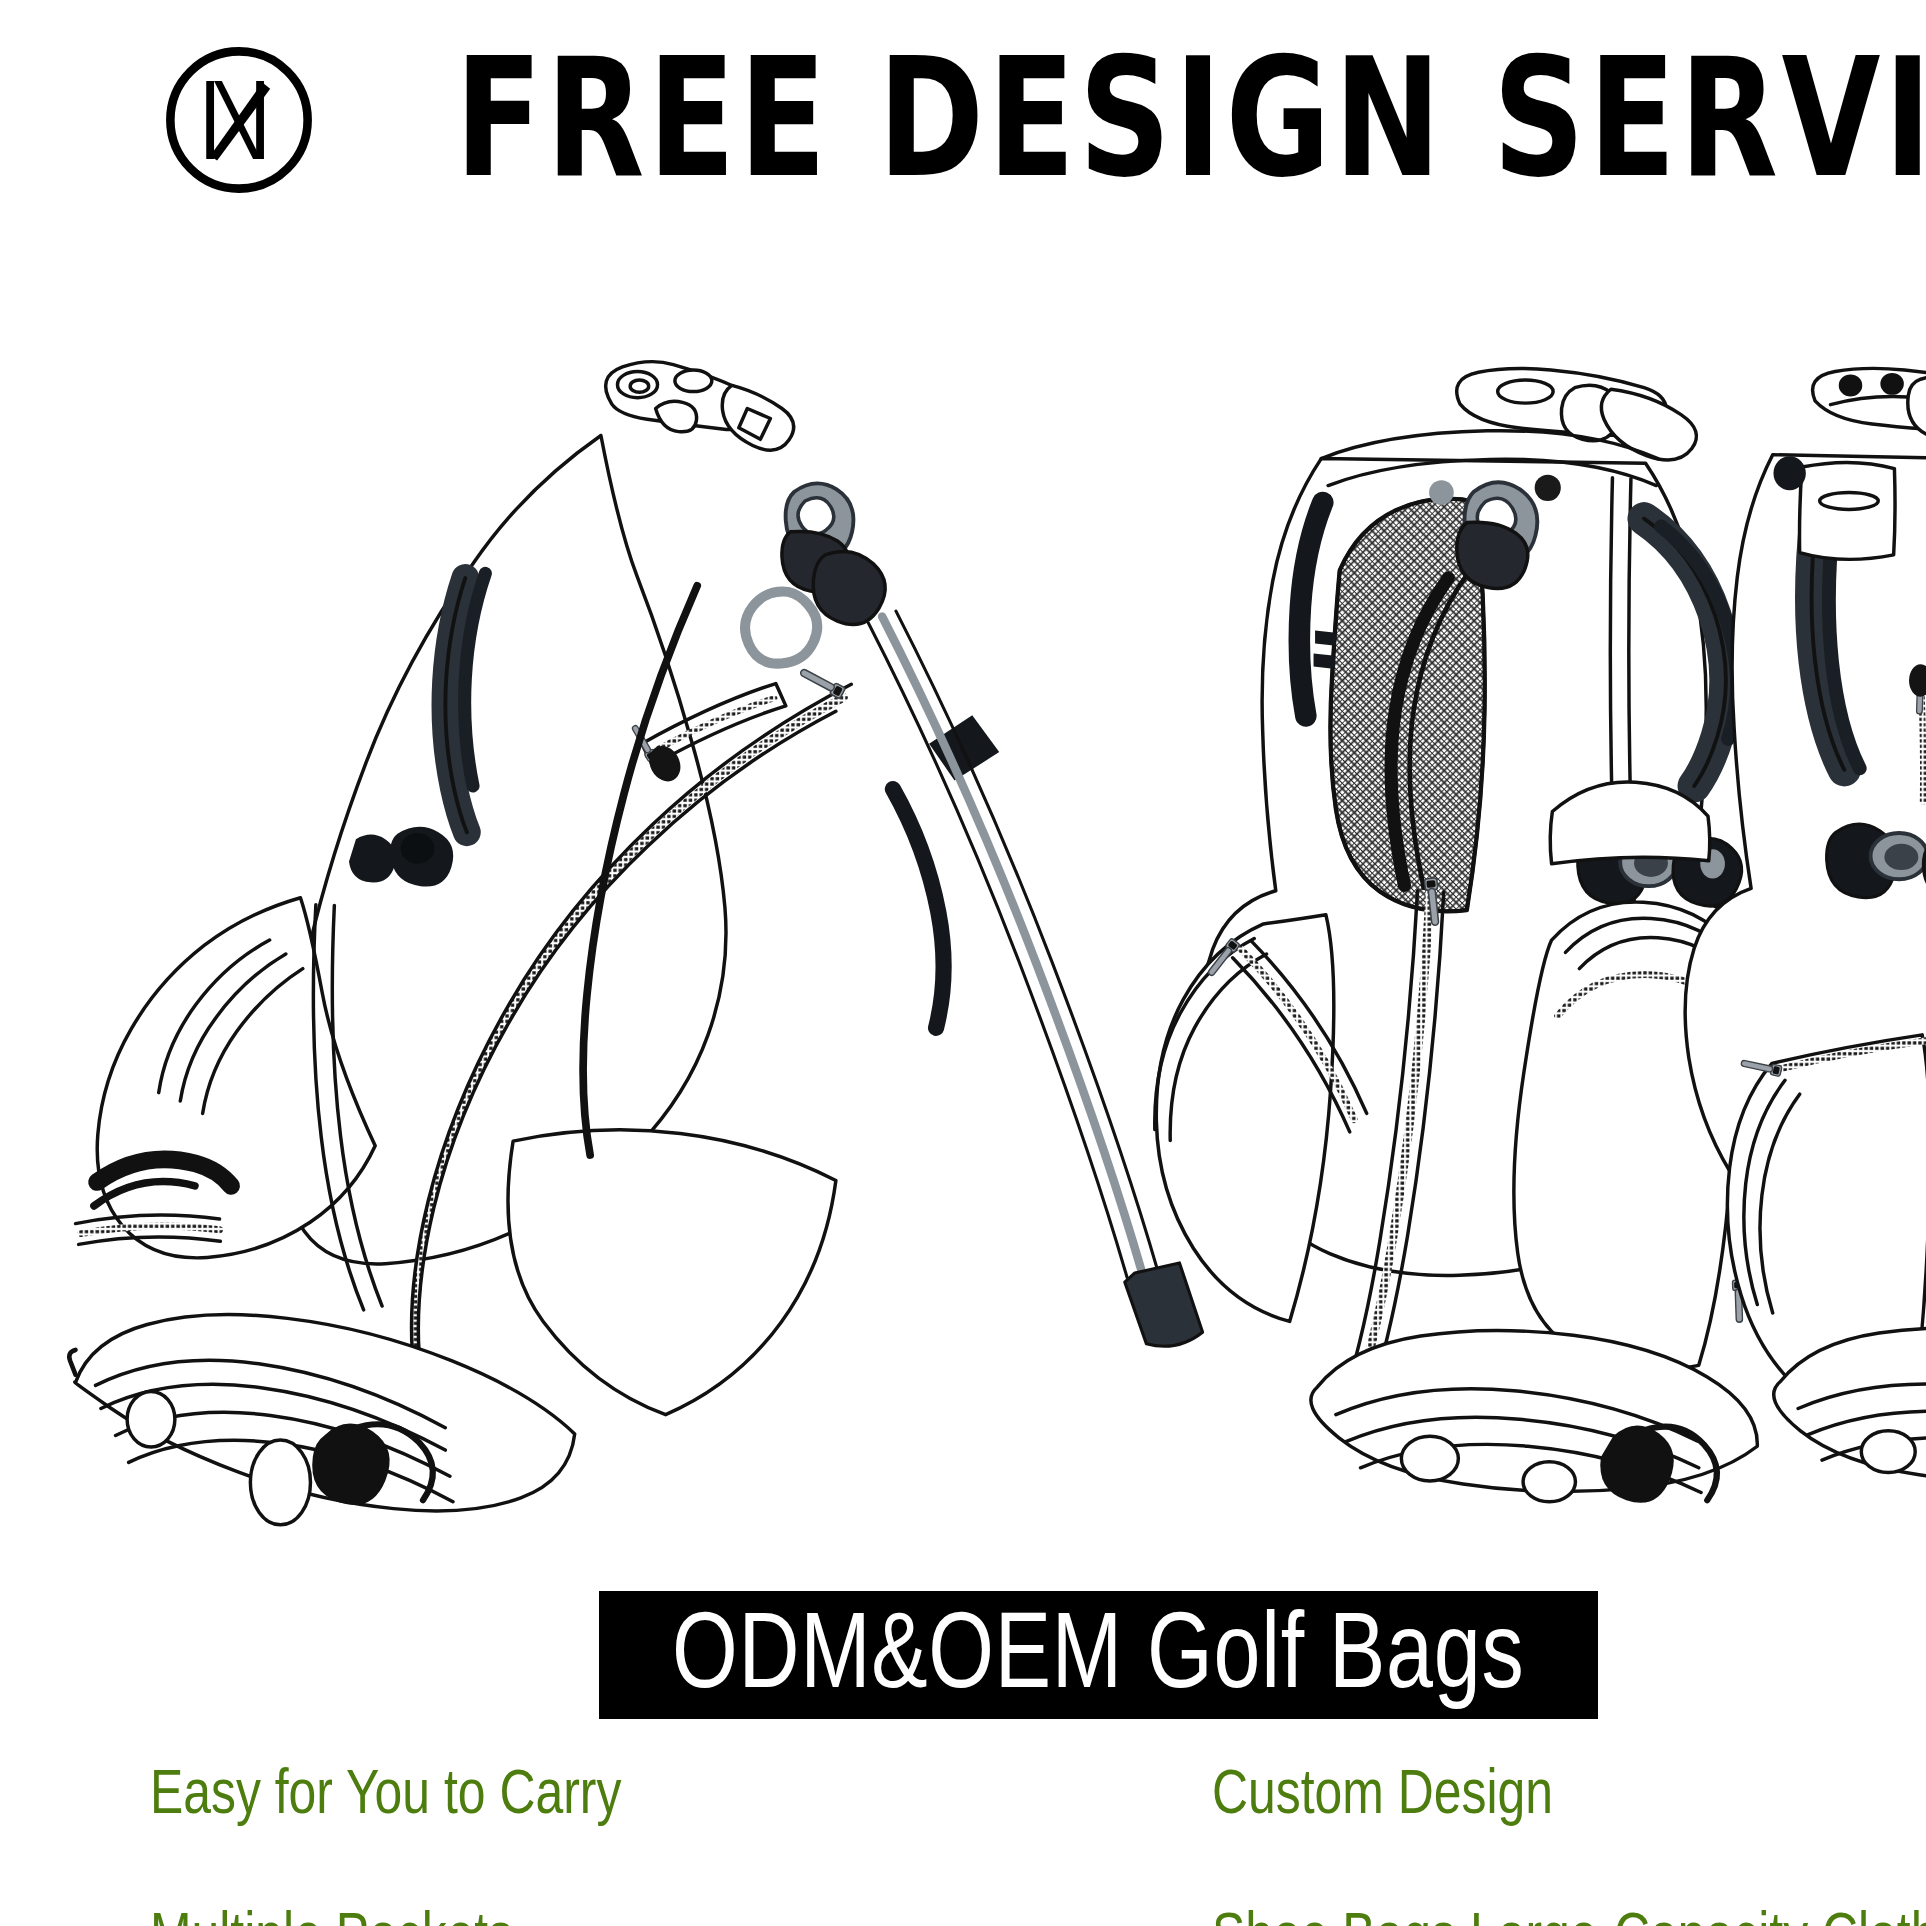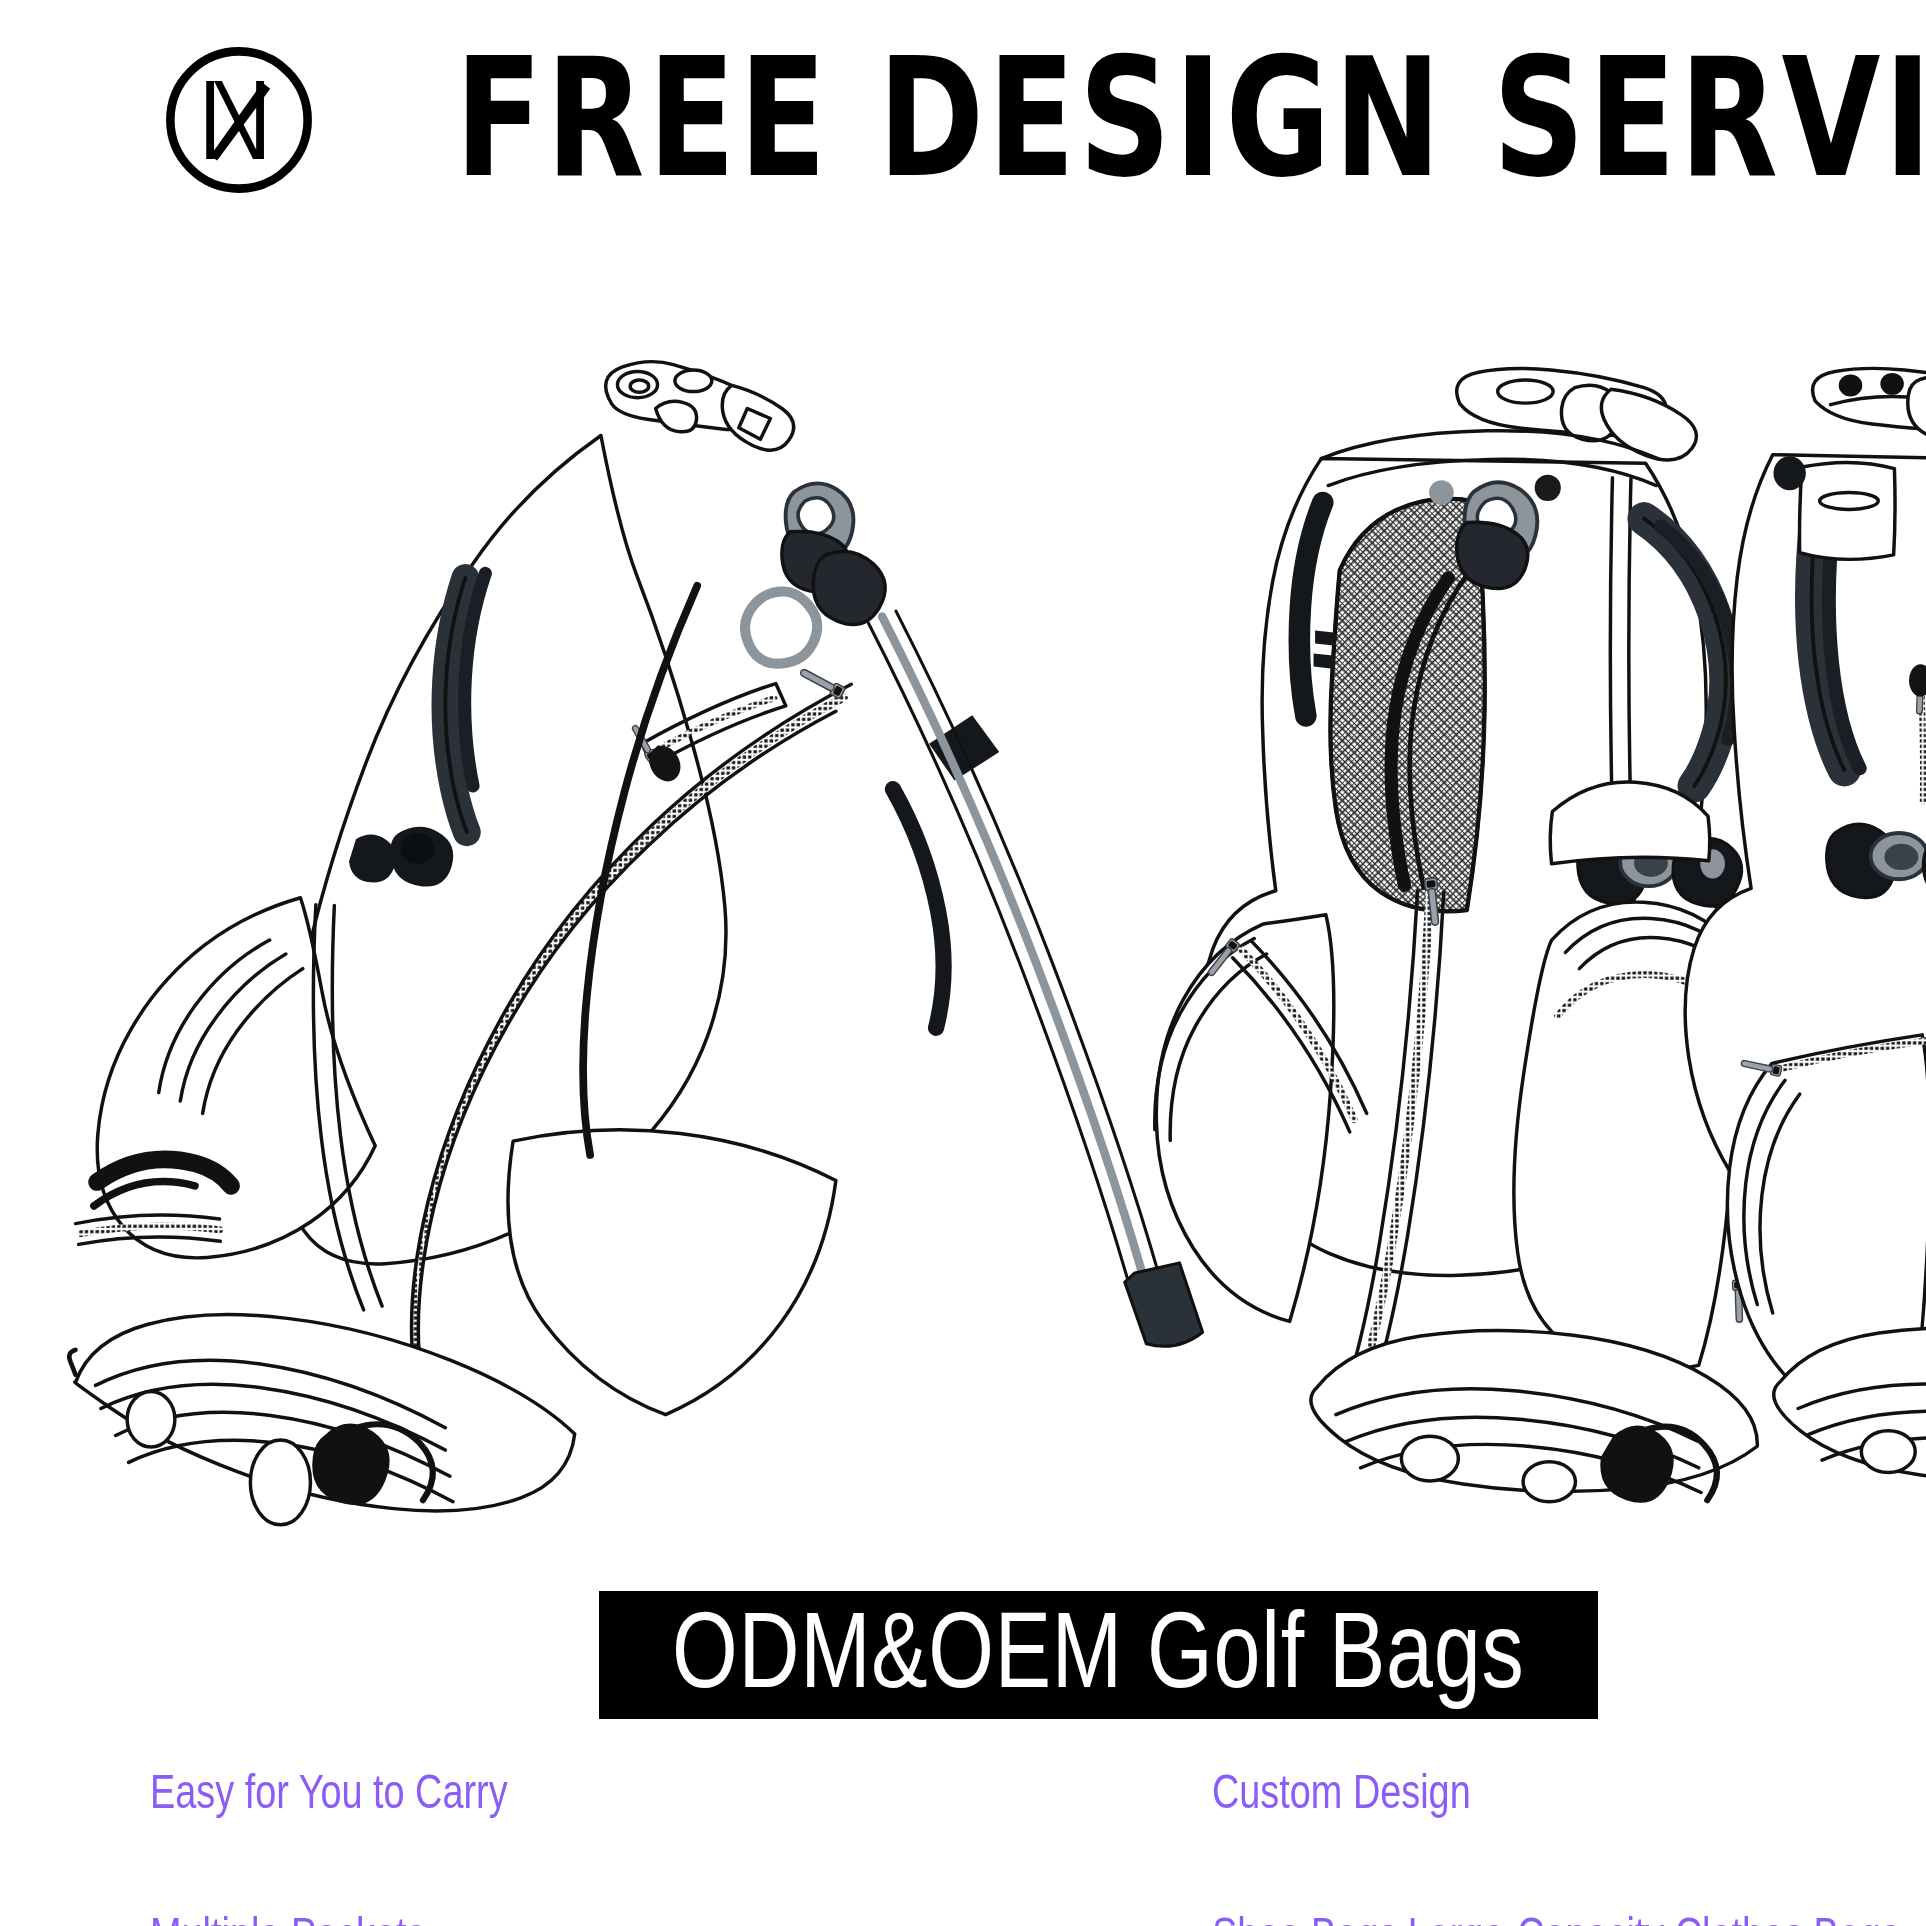--- a/index.html
+++ b/index.html
@@ -104,23 +104,23 @@
     position: absolute;
     top: 0;
   }
   .feature-col.left  { left: 150px;  width: 1002px; }
   .feature-col.right { left: 1212px; width: 1048px; }
 
   .feature-item {
     height: 143px;
     display: flex;
     align-items: flex-start;
-    color: #8b5cf6;
+    color: #4d7c0f;
     font-family: "Liberation Sans Narrow", "Liberation Sans", sans-serif;
-    font-size: 44px;
+    font-size: 58px;
     line-height: 62px;
     font-weight: 400;
     letter-spacing: 0px;
     white-space: nowrap;
     transform-origin: left top;
   }
   .feature-item span {
     display: inline-block;
     transform: scaleX(0.86) scaleY(1.10);
     transform-origin: left top;

